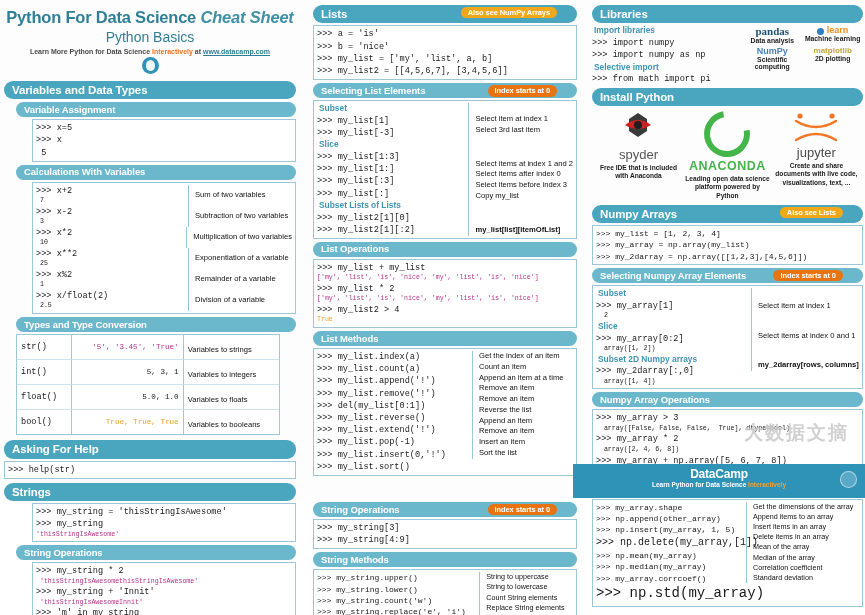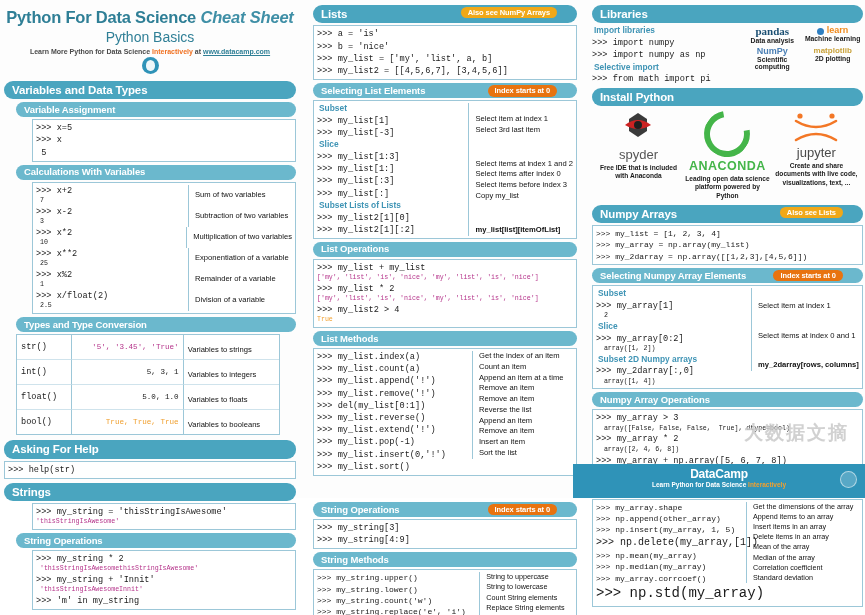--- a/index.html
+++ b/index.html
@@ -284,20 +284,21 @@
     </div>
 
     <div class="banner" style="margin-top:5px">Asking For Help</div>
     <div class="box">
       <code>&gt;&gt;&gt; help(str)</code>
     </div>
 
     <div class="banner" style="margin-top:4px">Strings</div>
     <div class="box inset">
       <code><span>&gt;&gt;&gt; my_string = 'thisStringIsAwesome'</span></code>
+      <code>&gt;&gt;&gt; my_string</code>
       <span class="out">'thisStringIsAwesome'</span>
     </div>
 
     <div class="banner sub">String Operations</div>
     <div class="box inset">
       <code>&gt;&gt;&gt; my_string * 2</code>
       <span class="out"> 'thisStringIsAwesomethisStringIsAwesome'</span>
       <code>&gt;&gt;&gt; my_string + 'Innit'</code>
       <span class="out"> 'thisStringIsAwesomeInnit'</span>
       <code>&gt;&gt;&gt; 'm' in my_string</code>

